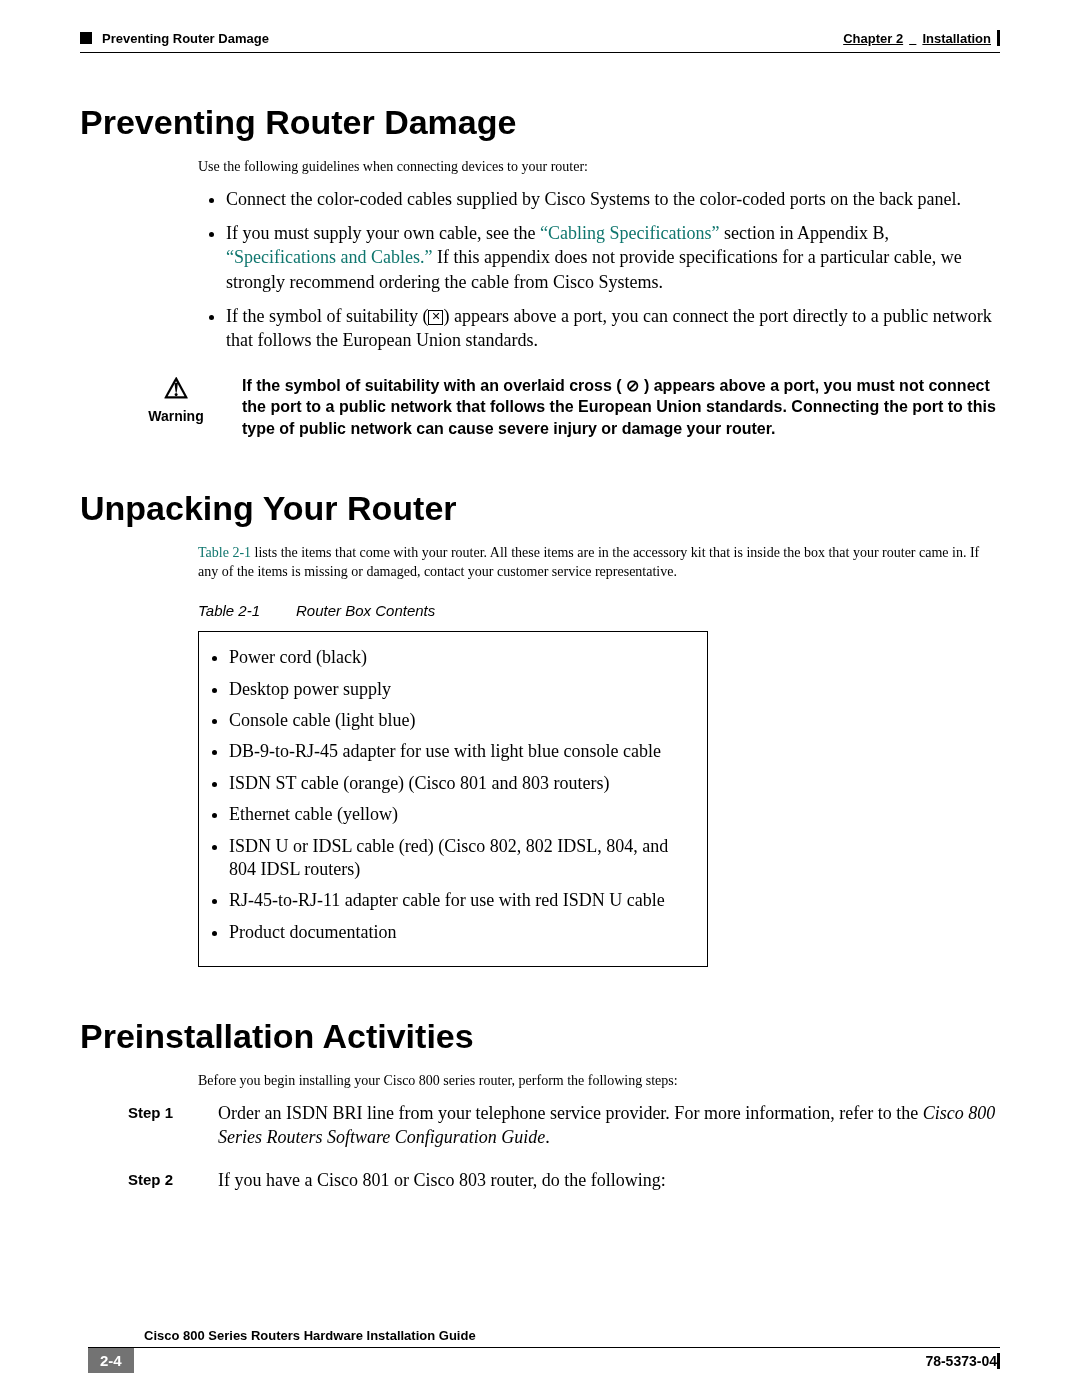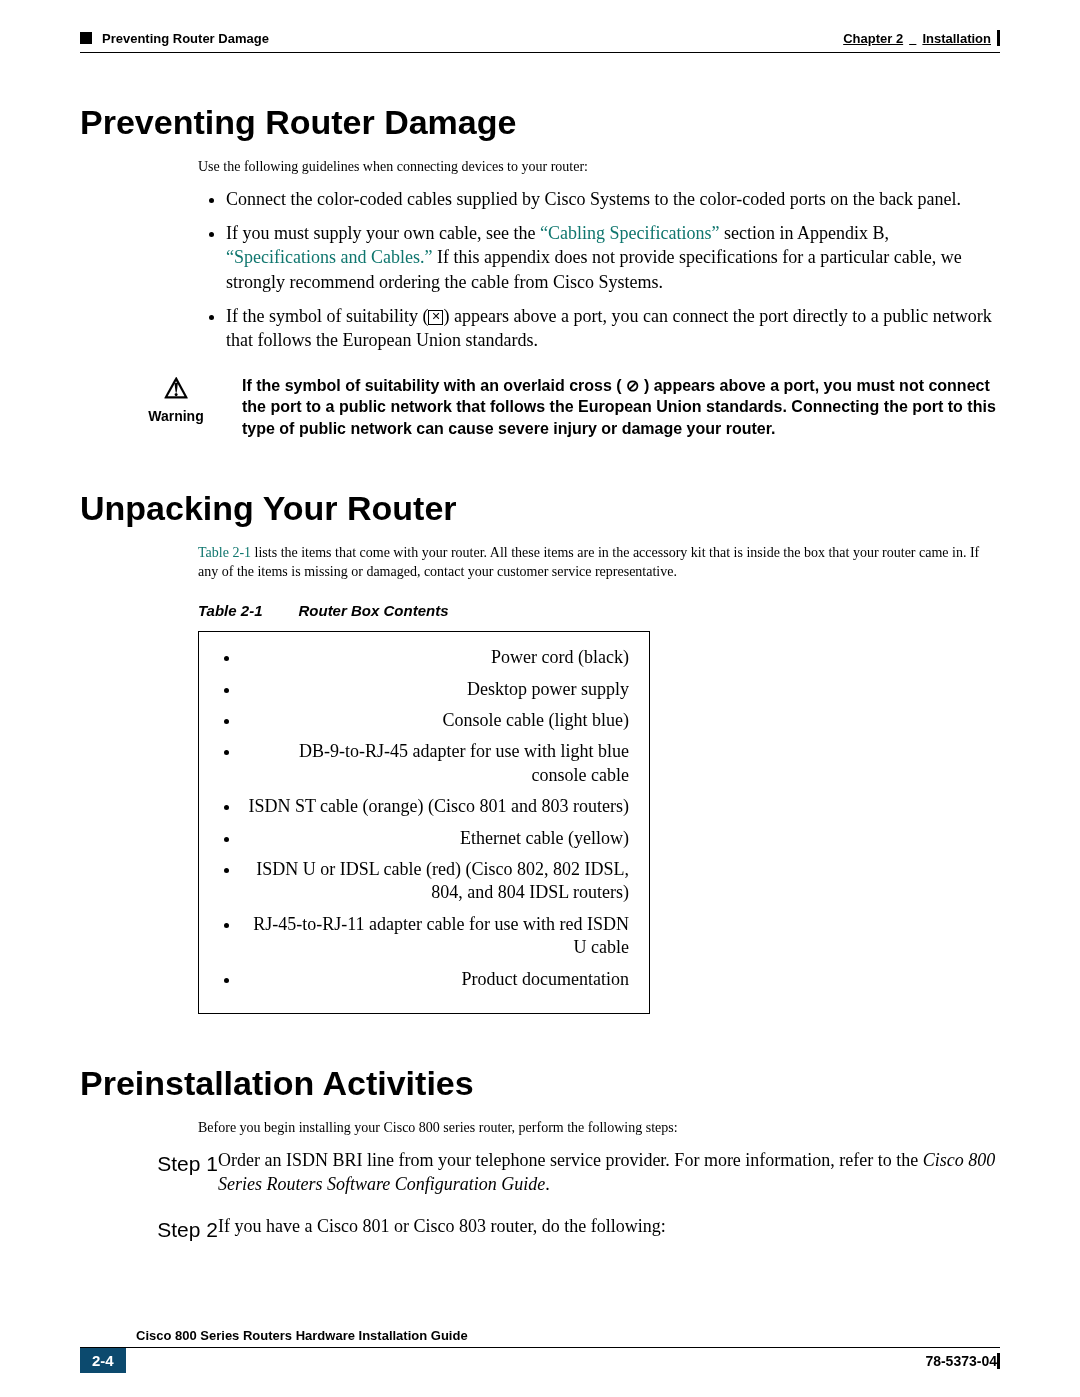--- a/index.html
+++ b/index.html
@@ -68,58 +68,57 @@
     font-size: 16px;
     font-weight: bold;
     line-height: 1.35;
   }
   .warning-label-col { display:flex; flex-direction:column; align-items:center; width:96px; flex:0 0 96px;}
   .warn-icon { font-size:28px; line-height:1; }
   .warn-label { font-size:14px; margin-top:4px;}
   .table-caption {
     font-family: Arial, Helvetica, sans-serif;
     font-style: italic;
-    font-weight: bold;
+    font-weight: normal;
     font-size: 15px;
     margin: 20px 0 12px 118px;
   }
   .table-caption .tnum { margin-right: 36px; font-style: italic;}
   .box-table {
     margin: 8px 0 0 118px;
     border: 1px solid #000;
-    padding: 14px 20px 14px 20px;
-    width: 452px;
+    padding: 14px 20px 14px 8px;
+    width: 510px;
     box-sizing: border-box;
     font-size: 18px;
-    text-align: right;
   }
   .box-table ul { margin:0; padding-left: 22px; }
   .box-table li { margin-bottom: 8px; line-height:1.3;}
   .step-row { display:flex; align-items:flex-start; margin: 0 0 18px 48px; font-size:18px; line-height:1.35;}
-  .step-label { font-family: Arial, Helvetica, sans-serif; font-weight:normal; font-size:21px; width:90px; flex:0 0 90px; padding-top:2px;text-align:right;}
+  .step-label { font-family: Arial, Helvetica, sans-serif; font-weight:bold; font-size:15px; width:90px; flex:0 0 90px; padding-top:2px;}
   .step-body { flex:1; }
   .italic { font-style: italic; }
   .footer {
     position: absolute;
-    left: 80px; right: 80px;
+    left: 88px; right: 80px;
     bottom: 24px;
   }
   .footer .guide-line {
     font-family: Arial, Helvetica, sans-serif;
     font-weight: bold;
     font-size: 13px;
     border-bottom: 1px solid #000;
     padding: 0 0 4px 56px;
   }
   .footer .bottom-row {
     display:flex; justify-content: space-between; align-items:center;
     font-family: Arial, Helvetica, sans-serif; font-weight:bold; font-size:14px;
     margin-top:0;
   }
-  .page-badge { background:#0c4a6e; color:#fff; padding: 4px 12px; font-size:15px;}
+  .page-badge { background:#737373; color:#fff; padding: 4px 12px; font-size:15px;}
   .docnum { display:flex; align-items:center; }
   .stick { width:3px; height:16px; background:#000; display:inline-block;}
   .symbol-box { font-family: Arial, sans-serif; display:inline-block; border:1px solid #000; width:13px; height:13px; line-height:11px; font-size:11px; text-align:center; vertical-align:middle;}
 </style>
 </head>
 <body>
 
 <div class="page">
   <div class="top-header">
     <div class="left">

